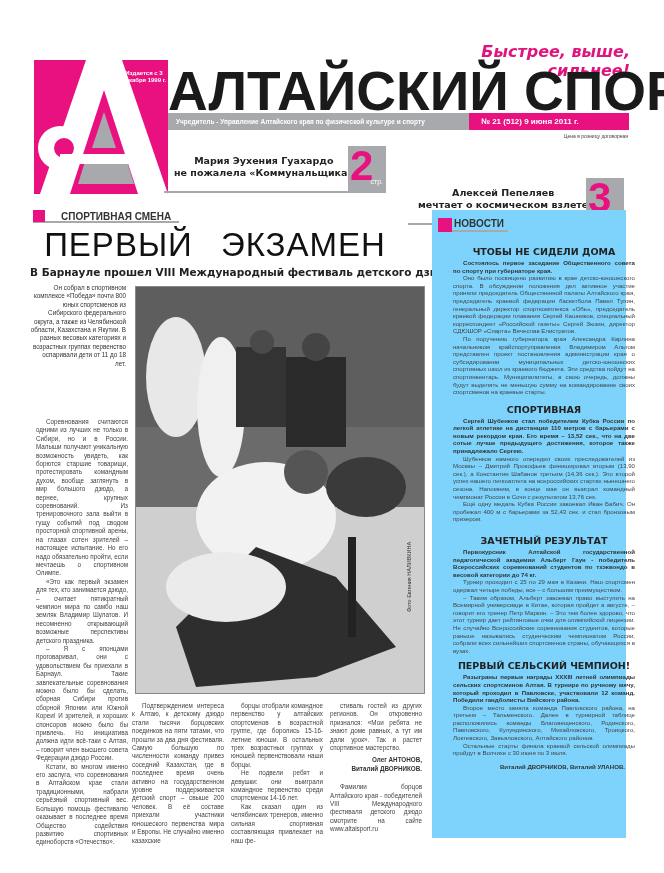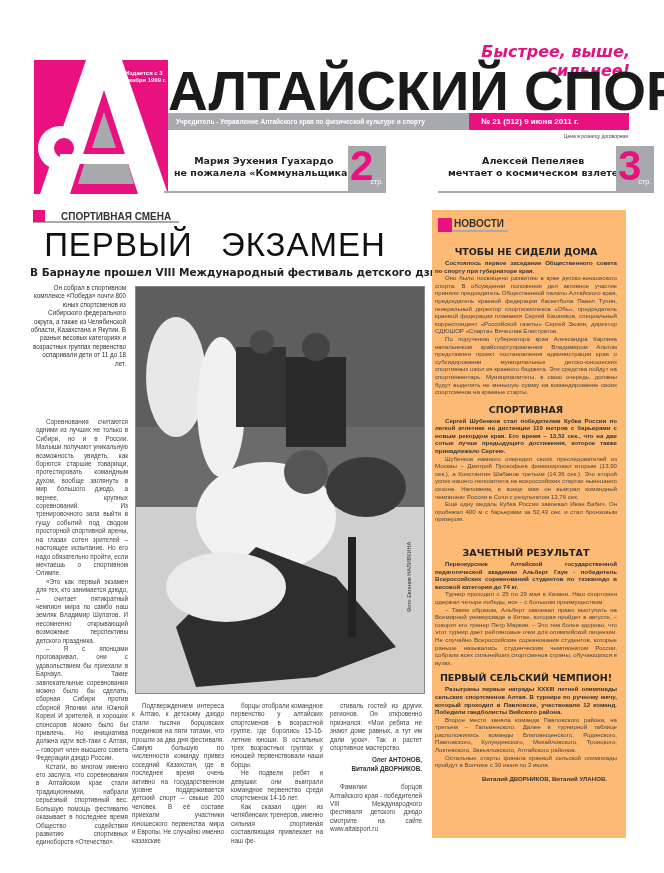--- a/index.html
+++ b/index.html
@@ -15,21 +15,21 @@
   .strip { position:absolute; left:168px; top:113px; width:301px; height:17px; background:#a7a9ac; color:#fff; font-size:6.5px; line-height:17px; padding-left:8px; font-weight:bold; white-space:nowrap; overflow:hidden; }
   .issue { position:absolute; left:469px; top:113px; width:160px; height:17px; background:#e8117f; color:#fff; font-size:8px; line-height:17px; padding-left:12px; font-weight:bold; white-space:nowrap; }
   .price { position:absolute; left:540px; top:133px; width:88px; text-align:right; font-size:5px; color:#444; }
 
   .teaser { position:absolute; top:146px; height:47px; border-bottom:2px solid #a7a9ac; }
   .teaser .t-text { position:absolute; left:10px; top:9px; font-size:9.5px; line-height:12px; color:#222; font-weight:bold; font-family:"DejaVu Sans", sans-serif;text-align:center; }
   .teaser .pagebox { position:absolute; right:0; top:0; width:38px; height:47px; background:#a7a9ac; }
   .teaser .pagenum { position:absolute; left:2px; top:-4px; font-size:42px; font-weight:bold; color:#e8117f; line-height:48px; }
   .teaser .pagestr { position:absolute; right:3px; bottom:8px; font-size:7px; color:#fff; }
   .teaser1 { left:164px; width:222px; }
-  .teaser2 { left:438px; width:216px; }
+  .teaser2 { left:408px; width:216px;margin-top:32px; }
 
   
   .rubric { position:absolute; left:33px; top:210px; height:13px; border-bottom:2px solid #a7a9ac; padding-left:28px; padding-right:8px; font-size:10px; font-weight:bold; color:#333; line-height:13px; }
   .rubric .sq { position:absolute; left:0; top:0; width:12px; height:12px; background:#e8117f; }
   .headline { position:absolute; left:0; top:226px; width:430px; text-align:center; font-size:33px; letter-spacing:1px; font-family:"Liberation Sans", sans-serif; color:#111; word-spacing:18px; }
   .subhead { position:absolute; left:30px; top:266px; width:398px; text-align:center; font-size:10.5px; font-weight:bold; color:#222; font-family:"DejaVu Sans", sans-serif; white-space:nowrap; }
 
   .lead { position:absolute; left:30px; top:284px; width:96px; text-align:right; font-size:6.3px; line-height:8.4px; color:#333; }
   .col-text { position:absolute; font-size:6.3px; line-height:8.4px; color:#444; text-align:justify; }
   .col-text p { text-indent:10px; }
@@ -37,24 +37,24 @@
   .col2 { left:132px; top:702px; width:92px; }
   .col3 { left:231px; top:702px; width:92px; }
   .col4 { left:330px; top:702px; width:92px; }
   .sig { text-align:right; font-weight:bold; color:#333; margin-top:4px; text-indent:0 !important; }
 
   .photo { position:absolute; left:135px; top:286px; width:290px; height:408px; background:#777; overflow:hidden; border:1px solid #888; }
   .photo svg { position:absolute; left:0; top:0; }
   .credit { position:absolute; left:270px; top:325px; font-size:5.5px; color:#333; transform:rotate(-90deg); transform-origin:left top; white-space:nowrap; }
 
   
-  .news { position:absolute; left:432px; top:210px; width:194px; height:628px; background:#fdba74; padding:0 6px; }
+  .news { position:absolute; left:432px; top:210px; width:194px; height:628px; background:#7dd3fc; padding:0 6px; }
   .news-rubric { position:absolute; left:6px; top:7px; height:15px; padding-left:16px; font-size:10px; font-weight:bold; color:#333; line-height:14px; border-bottom:2px solid #a7a9ac; padding-right:4px; }
   .news-rubric .sq { position:absolute; left:0; top:1px; width:14px; height:14px; background:#e8117f; }
-  .news-body { position:absolute; left:3px; top:30px; width:182px; }
+  .news-body { position:absolute; left:21px; top:30px; width:182px; }
   .n-title { text-align:center; font-weight:bold; font-size:9.5px; margin:6px 0 2px; color:#222; font-family:"DejaVu Sans", sans-serif; }
   .n-lead { font-size:6.1px; line-height:7.6px; font-weight:bold; color:#333; text-align:justify; text-indent:10px; }
   .n-text { font-size:6.1px; line-height:7.6px; color:#444; text-align:justify; text-indent:10px; }
   .n-sig { font-size:6.1px; font-weight:bold; color:#333; text-align:right; margin-top:6px; padding-right:10px; }
 </style>
 </head>
 <body>
 
 <div class="slogan">Быстрее, выше, сильнее!</div>
 
@@ -159,21 +159,21 @@
       <div class="n-lead">Состоялось первое заседание Общественного совета по спорту при губернаторе края.</div>
       <div class="n-text">Оно было посвящено развитию в крае детско-юношеского спорта. В обсуждении положения дел активное участие приняли председатель Общественной палаты Алтайского края, председатель краевой федерации баскетбола Павел Тупин, генеральный директор спорткомплекса «Обь», председатель краевой федерации плавания Сергей Кашников, специальный корреспондент «Российской газеты» Сергей Зюзин, директор СДЮШОР «Спарта» Вячеслав Елистратов.</div>
       <div class="n-text">По поручению губернатора края Александра Карлина начальником крайспортуправления Владимиром Альтом представлен проект постановления администрации края о субсидировании муниципальных детско-юношеских спортивных школ из краевого бюджета. Эти средства пойдут на спортинвентарь. Муниципалитеты, в свою очередь, должны будут выделять не меньшую сумму на командирование своих спортсменов на краевые старты.</div>
     </div>
     <div style="margin-top:8px">
       <div class="n-title">СПОРТИВНАЯ</div>
       <div class="n-lead">Сергей Шубенков стал победителем Кубка России по легкой атлетике на дистанции 110 метров с барьерами с новым рекордом края. Его время – 13,52 сек., что на две сотые лучше предыдущего достижения, которое также принадлежало Сергею.</div>
       <div class="n-text">Шубенков намного опередил своих преследователей из Москвы – Дмитрий Прокофьев финишировал вторым (13,90 сек.), а Константин Шабанов третьим (14,36 сек.). Это второй успех нашего легкоатлета на всероссийских стартах нынешнего сезона. Напомним, в конце мая он выиграл командный чемпионат России в Сочи с результатом 13,76 сек.</div>
       <div class="n-text">Ещё одну медаль Кубка России завоевал Иван Бабич. Он пробежал 400 м с барьерами за 52,43 сек. и стал бронзовым призером.</div>
     </div>
-    <div style="margin-top:24px">
+    <div style="margin-top:12px">
       <div class="n-title">ЗАЧЕТНЫЙ РЕЗУЛЬТАТ</div>
       <div class="n-lead">Первокурсник Алтайской государственной педагогической академии Альберт Гаун - победитель Всероссийских соревнований студентов по тхэквондо в весовой категории до 74 кг.</div>
       <div class="n-text">Турнир проходил с 25 по 29 мая в Казани. Наш спортсмен одержал четыре победы, все – с большим преимуществом.</div>
       <div class="n-text">– Таким образом, Альберт завоевал право выступить на Всемирной универсиаде в Китае, которая пройдет в августе, – говорит его тренер Петр Маркин. – Это тем более здорово, что этот турнир дает рейтинговые очки для олимпийской лицензии. Не случайно Всероссийские соревнования студентов, которые раньше назывались студенческим чемпионатом России, собрали всех сильнейших спортсменов страны, обучающихся в вузах.</div>
     </div>
     <div style="margin-top:4px">
       <div class="n-title">ПЕРВЫЙ СЕЛЬСКИЙ ЧЕМПИОН!</div>
       <div class="n-lead">Разыграны первые награды XXXIII летней олимпиады сельских спортсменов Алтая. В турнире по ручному мячу, который проходил в Павловске, участвовали 12 команд. Победили гандболисты Бийского района.</div>
       <div class="n-text">Второе место заняла команда Павловского района, на третьем – Тальменского. Далее в турнирной таблице расположились команды Благовещенского, Родинского, Павловского, Кулундинского, Михайловского, Троицкого, Локтевского, Завьяловского, Алтайского районов.</div>
       <div class="n-text">Остальные старты финала краевой сельской олимпиады пройдут в Волчихе с 30 июня по 3 июля.</div>

